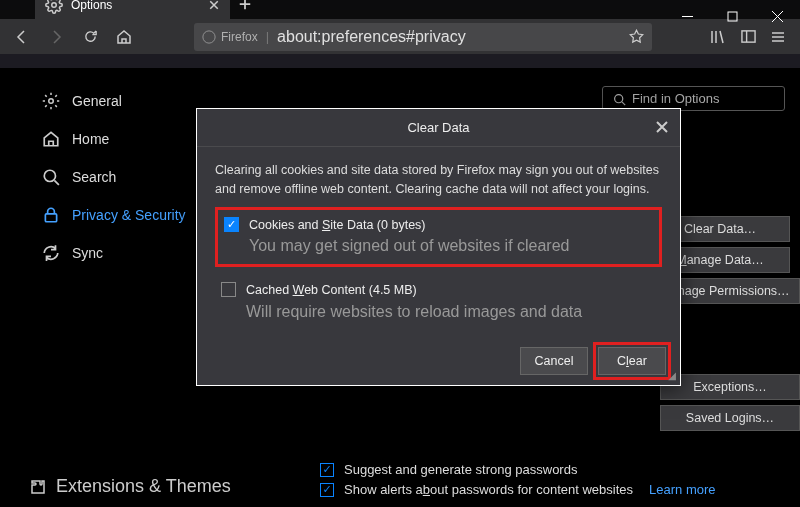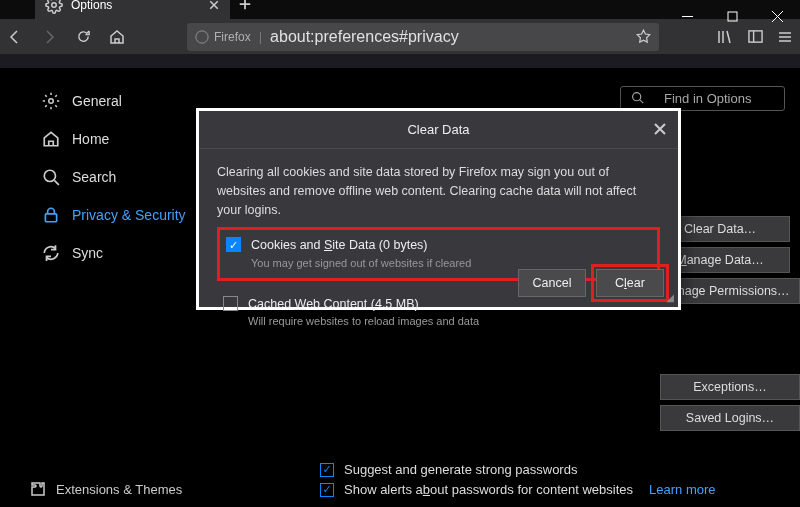--- a/index.html
+++ b/index.html
@@ -4,56 +4,56 @@
 <style>
 * { margin:0; padding:0; box-sizing:border-box; font-family:"Segoe UI",Arial,sans-serif; }
 body { width:800px; height:507px; background:#1c1b22; color:#ccc; overflow:hidden; position:relative; }
 .tabbar { height:19px; background:#0c0c0d; display:flex; align-items:flex-end; }
 .tab { height:30px; background:#323234; display:flex; align-items:center; padding:0 10px; gap:8px; font-size:12px; color:#fff; border-top:2px solid #0a84ff; width:195px; margin-left:35px; }
 .tab-title { flex:1; }
 .tab-close { width:12px; height:12px; color:#ccc; }
 .newtab { width:30px; height:30px; display:flex; align-items:center; justify-content:center; color:#ccc; }
 .windowctrl { position:absolute; right:0; top:0; height:33px; display:flex; }
 .windowctrl div { width:45px; display:flex; align-items:center; justify-content:center; color:#fff; }
-.toolbar { height:35px; background:#323234; display:flex; align-items:center; padding:0 1px; gap:6px; }
+.toolbar { height:35px; background:#323234; display:flex; align-items:center; padding:0 8px; gap:6px; }
 .tb-btn { width:28px; height:28px; display:flex; align-items:center; justify-content:center; color:#ccc; }
 .tb-btn.disabled { color:#666; }
 .urlbar { flex:1; height:28px; background:#474749; border-radius:3px; display:flex; align-items:center; padding:0 8px; gap:8px; font-size:13px; color:#ccc; margin:0 6px 0 50px; }
 .urlbar-brand { display:flex; align-items:center; gap:5px; color:#b0b0b0; font-size:12px; }
 .url-text { flex:1; color:#e0e0e0; font-size:16px; }
 .tb-right { display:flex; gap:2px; margin-left:40px; }
 .content { position:absolute; top:68px; left:0; right:0; bottom:0; display:flex; background:#000000; }
 .sidebar { width:210px; padding:14px 0 0 30px; }
 .sb-item { display:flex; align-items:center; gap:12px; height:38px; padding-left:12px; font-size:14px; color:#ddd; cursor:pointer; }
 .sb-item.active { color:#45a1ff; }
 .sb-icon { width:18px; height:18px; }
-.ext-themes { position:absolute; left:30px; bottom:10px; display:flex; align-items:center; gap:10px; font-size:13px; color:#ccc;margin-top:44px; }
+.ext-themes { position:absolute; left:30px; bottom:10px; display:flex; align-items:center; gap:10px; font-size:18px; color:#ccc;margin-top:44px; }
 .main { flex:1; padding:10px 0 0 20px; position:relative; }
-.searchopt { position:absolute; right:15px; top:18px; display:flex; align-items:flex-start; gap:20px; font-size:13px; color:#aaa; border:1px solid #555; border-radius:3px; padding:4px 10px; width:165px; }
+.searchopt { position:absolute; right:15px; top:18px; display:flex; align-items:flex-end; gap:6px; font-size:13px; color:#aaa; border:1px solid #555; border-radius:3px; padding:4px 10px; width:183px; }
 .radio-row { display:flex; align-items:center; gap:10px; margin:55px 0 0 25px; font-size:13px; color:#ddd; }
 .radio { width:14px; height:14px; border-radius:50%; border:4px solid #0a84ff; background:#1c1b22; }
 .rt-buttons { position:absolute; right:0; top:148px; display:flex; flex-direction:column; gap:5px; }
 .rt-btn { width:140px; height:26px; background:#3a3a3d; border:1px solid #555; display:flex; align-items:center; justify-content:center; font-size:12.5px; color:#ddd; }
 .rt-btn:nth-child(3){width:150px;}
 .rt-buttons2 { position:absolute; right:0; top:306px; display:flex; flex-direction:column; gap:5px; }
 .check-row { display:flex; align-items:center; gap:10px; font-size:13px; color:#ddd; margin:5px 0 2px 55px; }
 .chk { width:14px; height:14px; border:1px solid #0a84ff; display:flex; align-items:center; justify-content:center; color:#0a84ff; font-size:11px; }
 .learn { color:#45a1ff; margin-left:6px; }
 .bottom-checks { position:absolute; bottom:8px; left:55px; }
 .u{text-decoration:underline;}
-.dl-backdrop { position:absolute; top:108px; left:196px; width:485px; height:202px; background:#38383d; border:3px solid #ffffff; box-shadow:0 3px 20px rgba(0,0,0,0.6); z-index:50; }
+.dl-backdrop { position:absolute; top:108px; left:196px; width:485px; height:278px; background:#38383d; border:1px solid #ffffff; box-shadow:0 3px 20px rgba(0,0,0,0.6); z-index:50; }
 .dl-title { height:38px; display:flex; align-items:center; justify-content:center; font-size:13px; color:#eee; border-bottom:1px solid #4a4a4d; position:relative; }
 .dl-close { position:absolute; right:10px; top:10px; width:16px; height:16px; color:#ccc; }
 .dl-body { padding:14px 18px; font-size:12.5px; color:#ddd; line-height:1.5; }
 .dl-opt { display:flex; gap:10px; padding:6px; margin-top:8px; }
 .dl-opt.hi { border:3px solid #e02020; }
 .dl-chk { width:15px; height:15px; background:#0a84ff; display:flex; align-items:center; justify-content:center; color:#fff; font-size:11px; flex-shrink:0; margin-top:1px; }
 .dl-chk.empty { background:transparent; border:1px solid #888; }
 .dl-opt-title { font-size:12.5px; color:#eee; }
-.dl-opt-sub { font-size:11px; color:#999; }
+.dl-opt-sub { font-size:16px; color:#999; }
 .dl-footer { position:absolute; bottom:10px; right:14px; display:flex; gap:10px; align-items:center; }
 .dl-btn { min-width:68px; height:28px; background:#4a4a4d; border:1px solid #666; display:flex; align-items:center; justify-content:center; font-size:12.5px; color:#eee; }
 .dl-btn.hi { outline:3px solid #e02020; outline-offset:2px; }
 .resize { position:absolute; right:4px; bottom:4px; color:#888; font-size:10px; }
 svg { display:block; }
 </style>
 </head>
 <body>
 
 <div class="tabbar">

